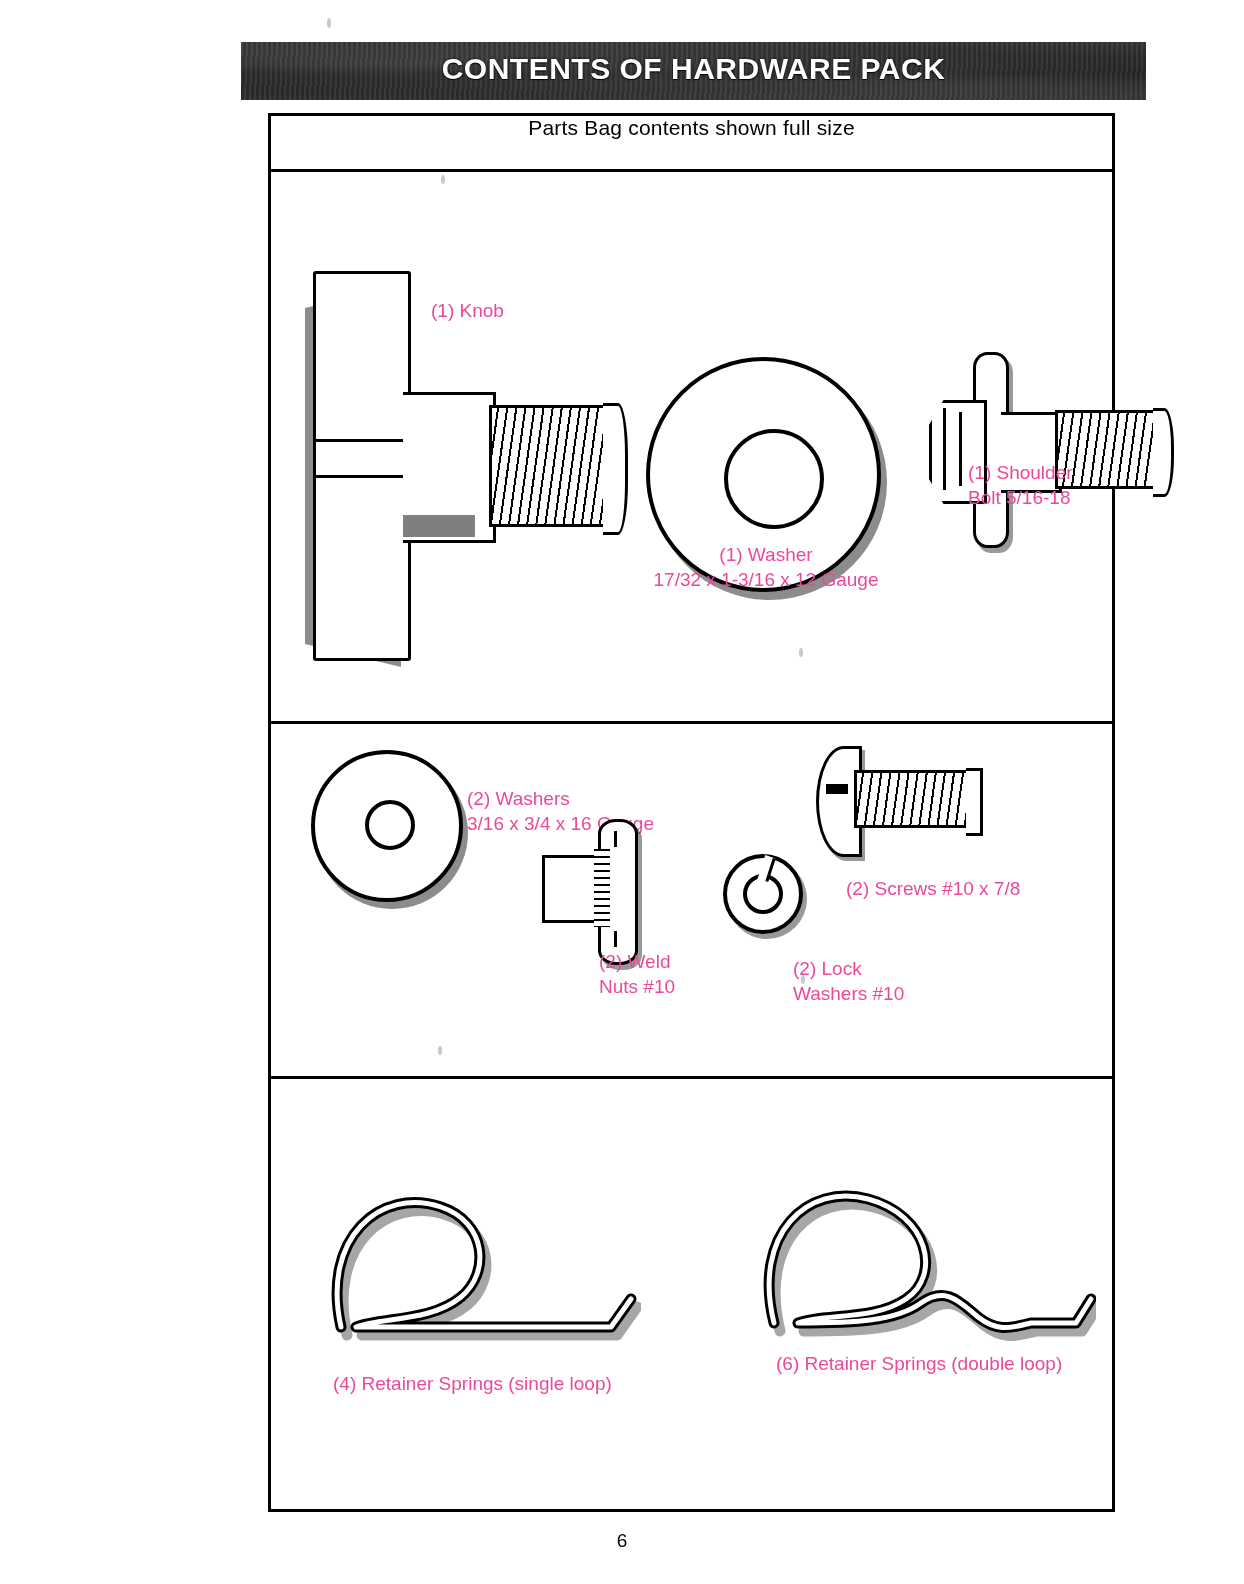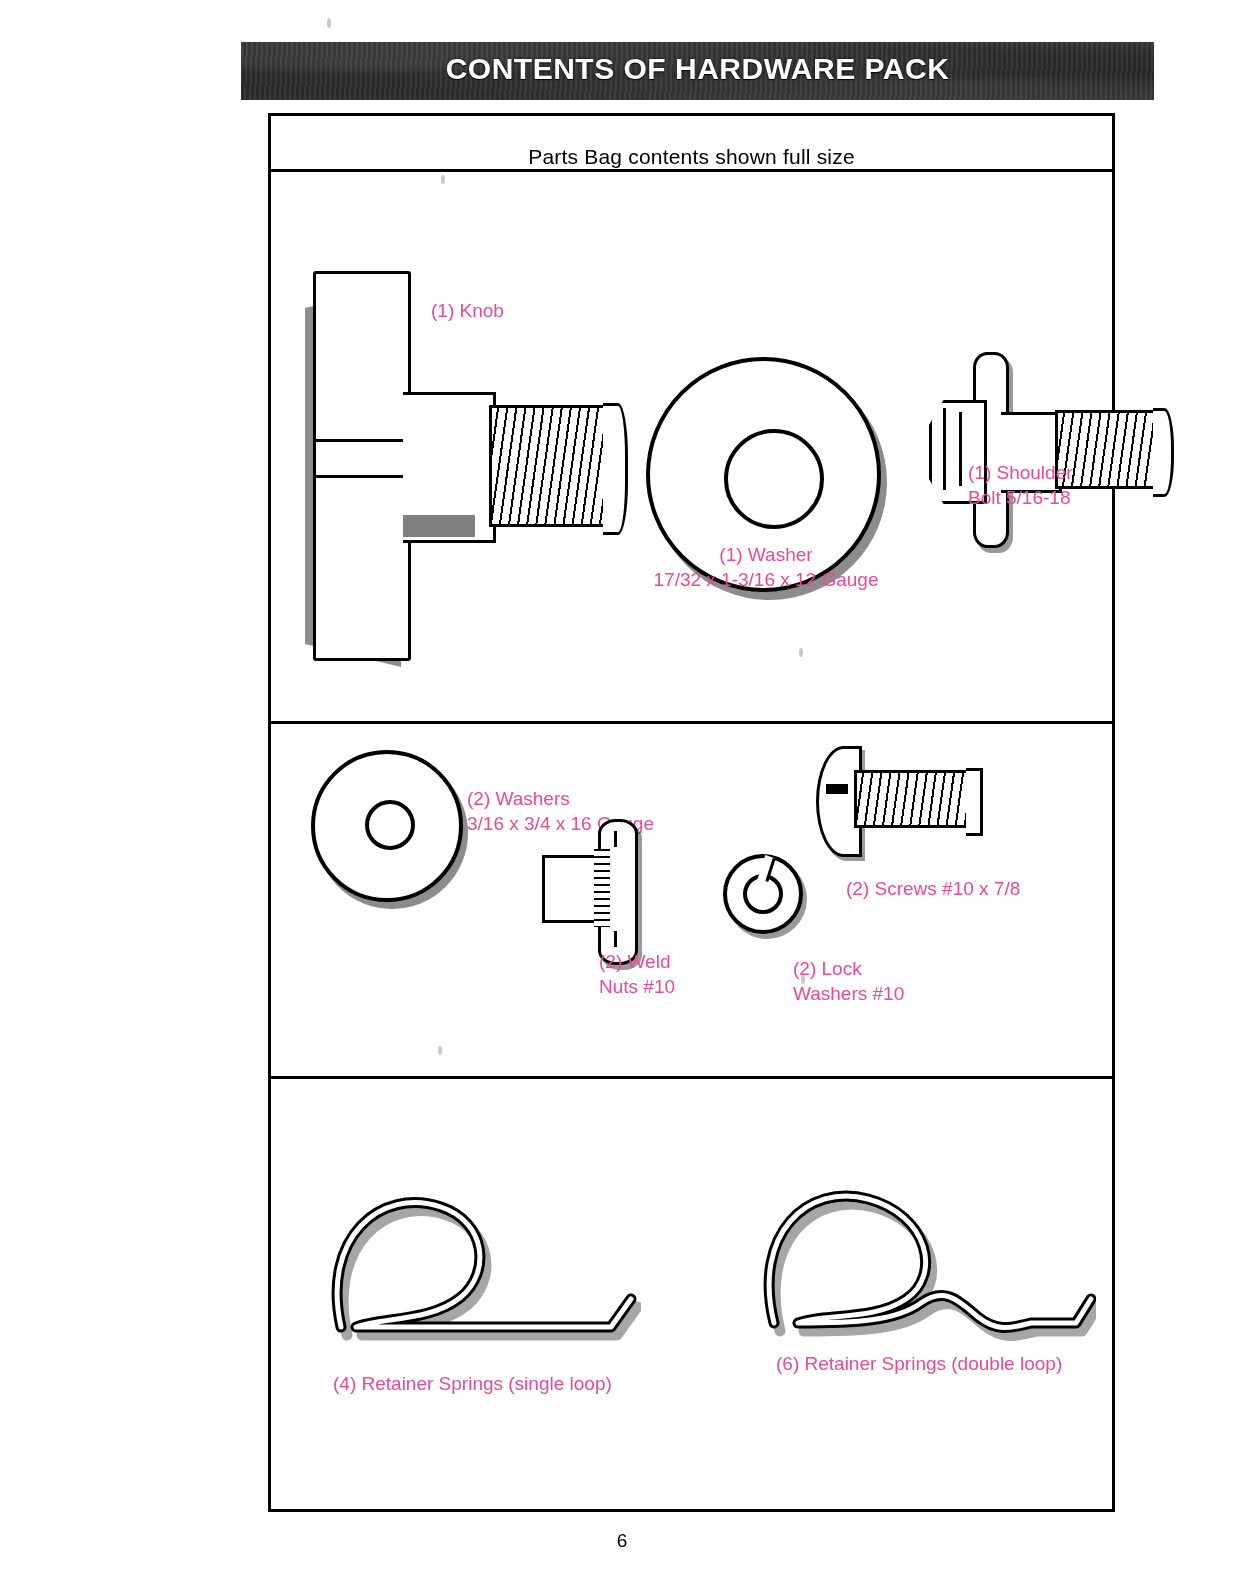--- a/index.html
+++ b/index.html
@@ -25,21 +25,20 @@
     position: absolute;
     left: 241px;
     top: 42px;
     width: 905px;
     height: 58px;
     background: #2b2b2b;
     background-image:
       repeating-linear-gradient(92deg, rgba(255,255,255,0.05) 0px, rgba(255,255,255,0.05) 2px, rgba(0,0,0,0.12) 2px, rgba(0,0,0,0.12) 5px),
       linear-gradient(180deg, #3a3a3a 0%, #1c1c1c 55%, #333 100%);
     overflow: hidden;
-    padding-left: 8px;
   }
   .banner::after {
     content: "";
     position: absolute;
     inset: 0;
     background:
       radial-gradient(ellipse at 18% 40%, rgba(255,255,255,0.12), transparent 60%),
       radial-gradient(ellipse at 76% 70%, rgba(255,255,255,0.10), transparent 55%);
     pointer-events: none;
   }
@@ -68,21 +67,21 @@
     box-sizing: border-box;
     background: #fff;
   }
   .subtitle-row {
     position: absolute;
     left: 0; right: 0; top: 0;
     height: 56px;
     border-bottom: 3px solid #000;
     box-sizing: border-box;
     display: flex;
-    align-items: flex-end;
+    align-items: flex-start;
     justify-content: center;
   }
   .subtitle-row .txt {
     font-size: 21px;
     letter-spacing: 0.2px;
   }
 
   .section {
     position: absolute;
     left: 0;

